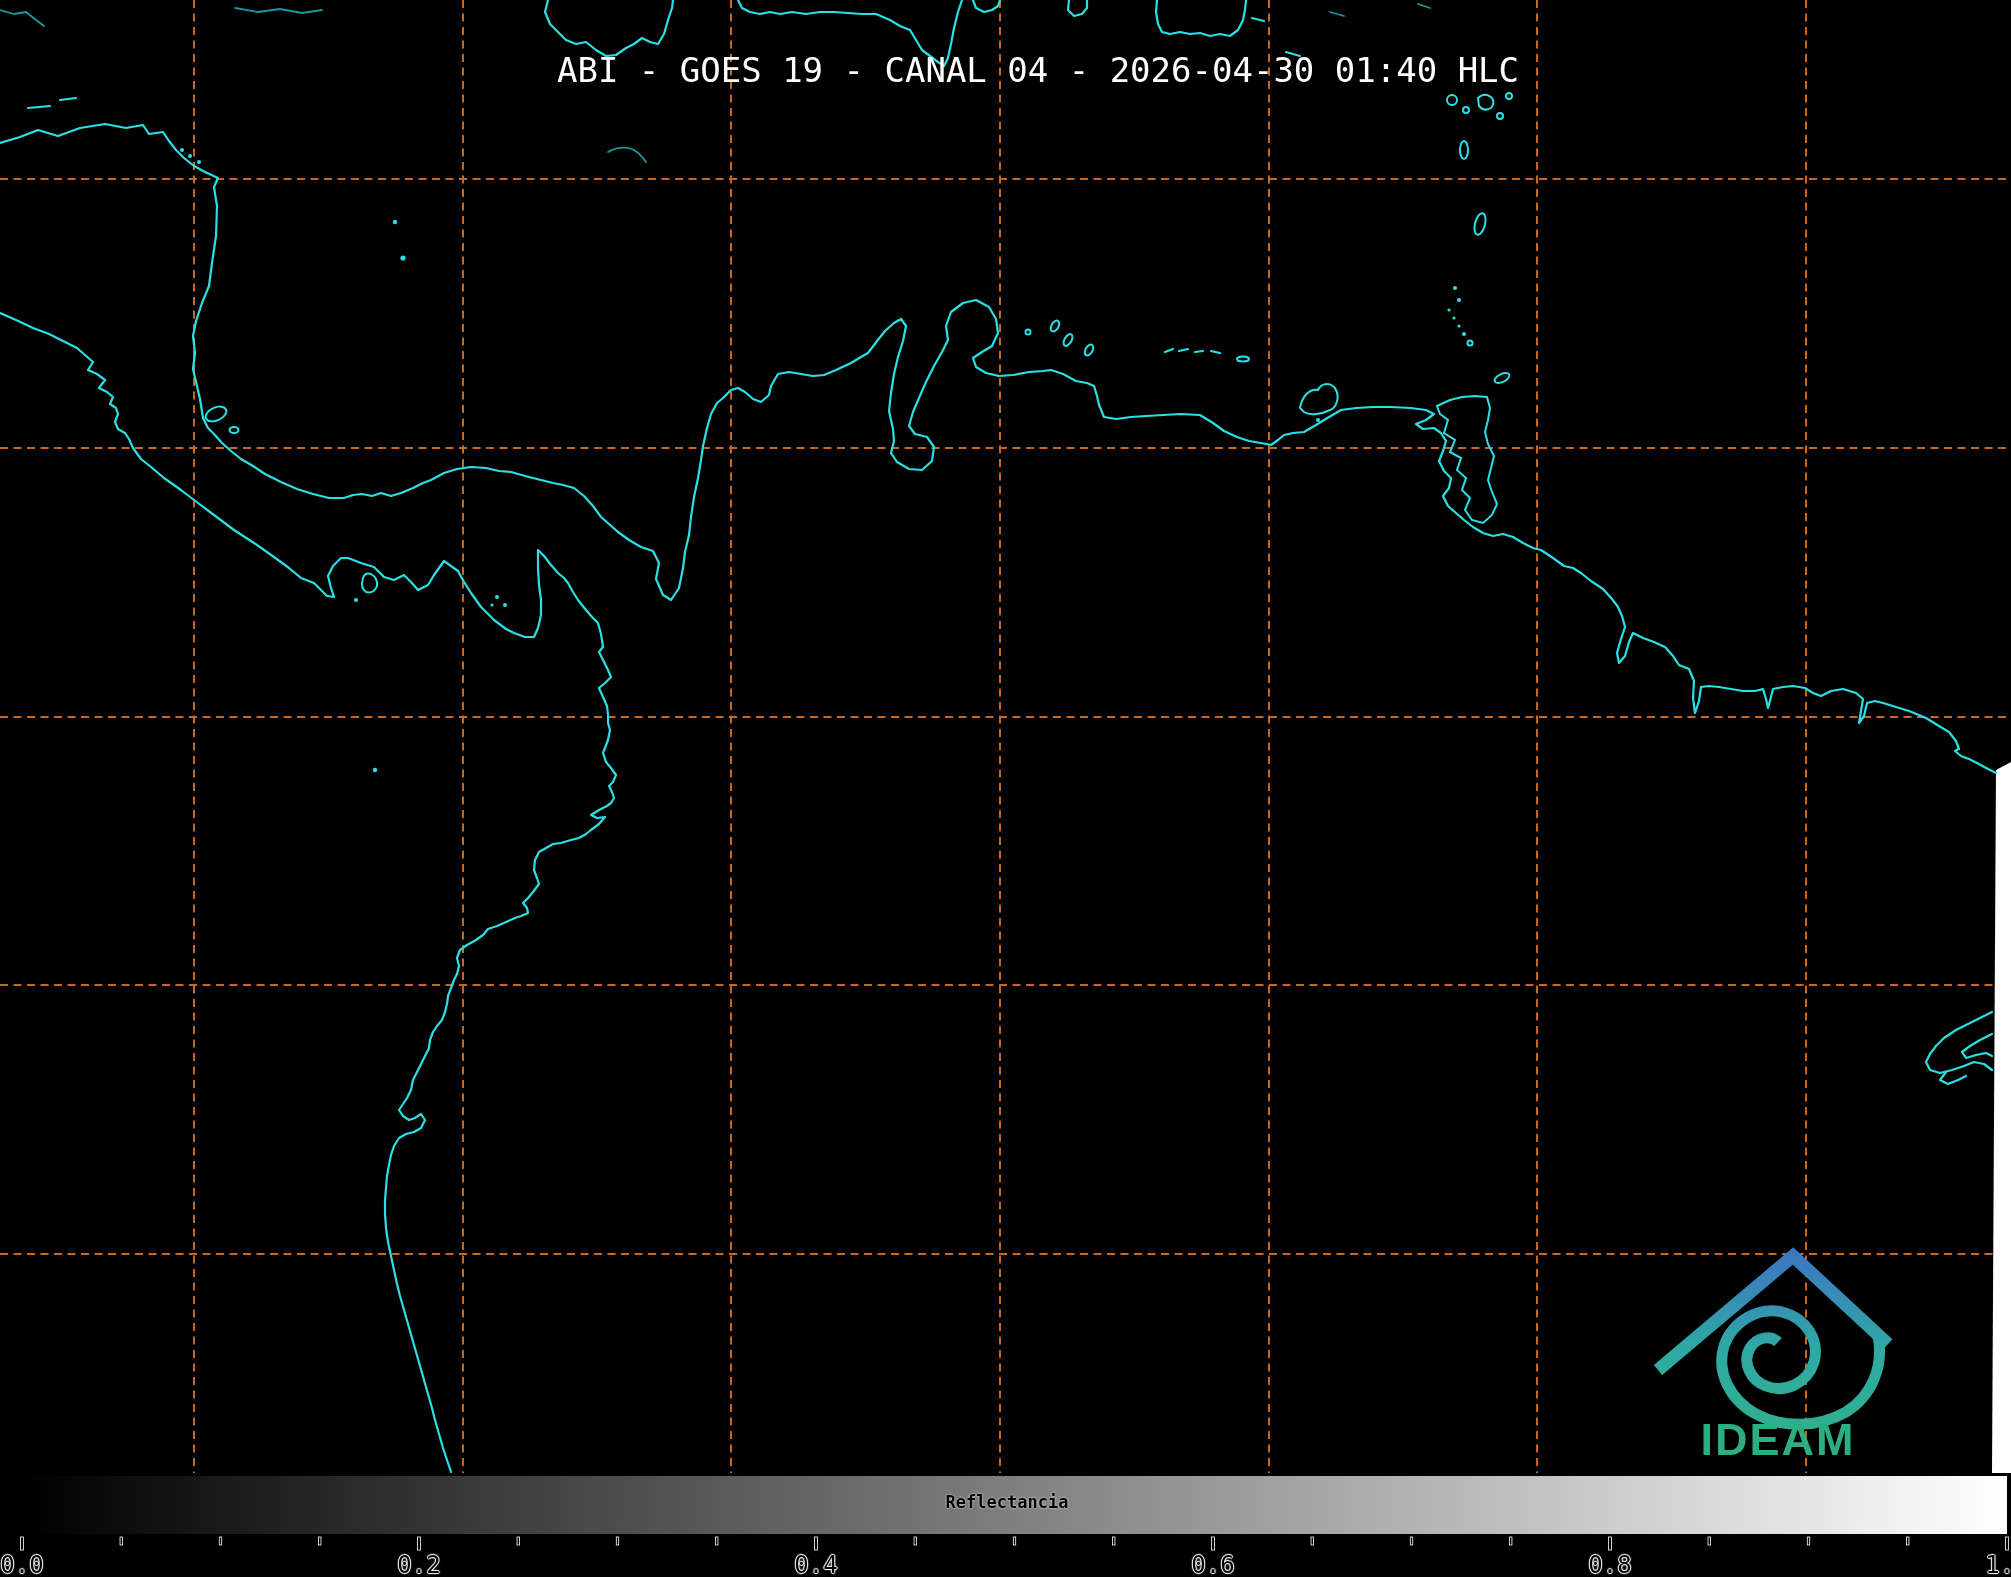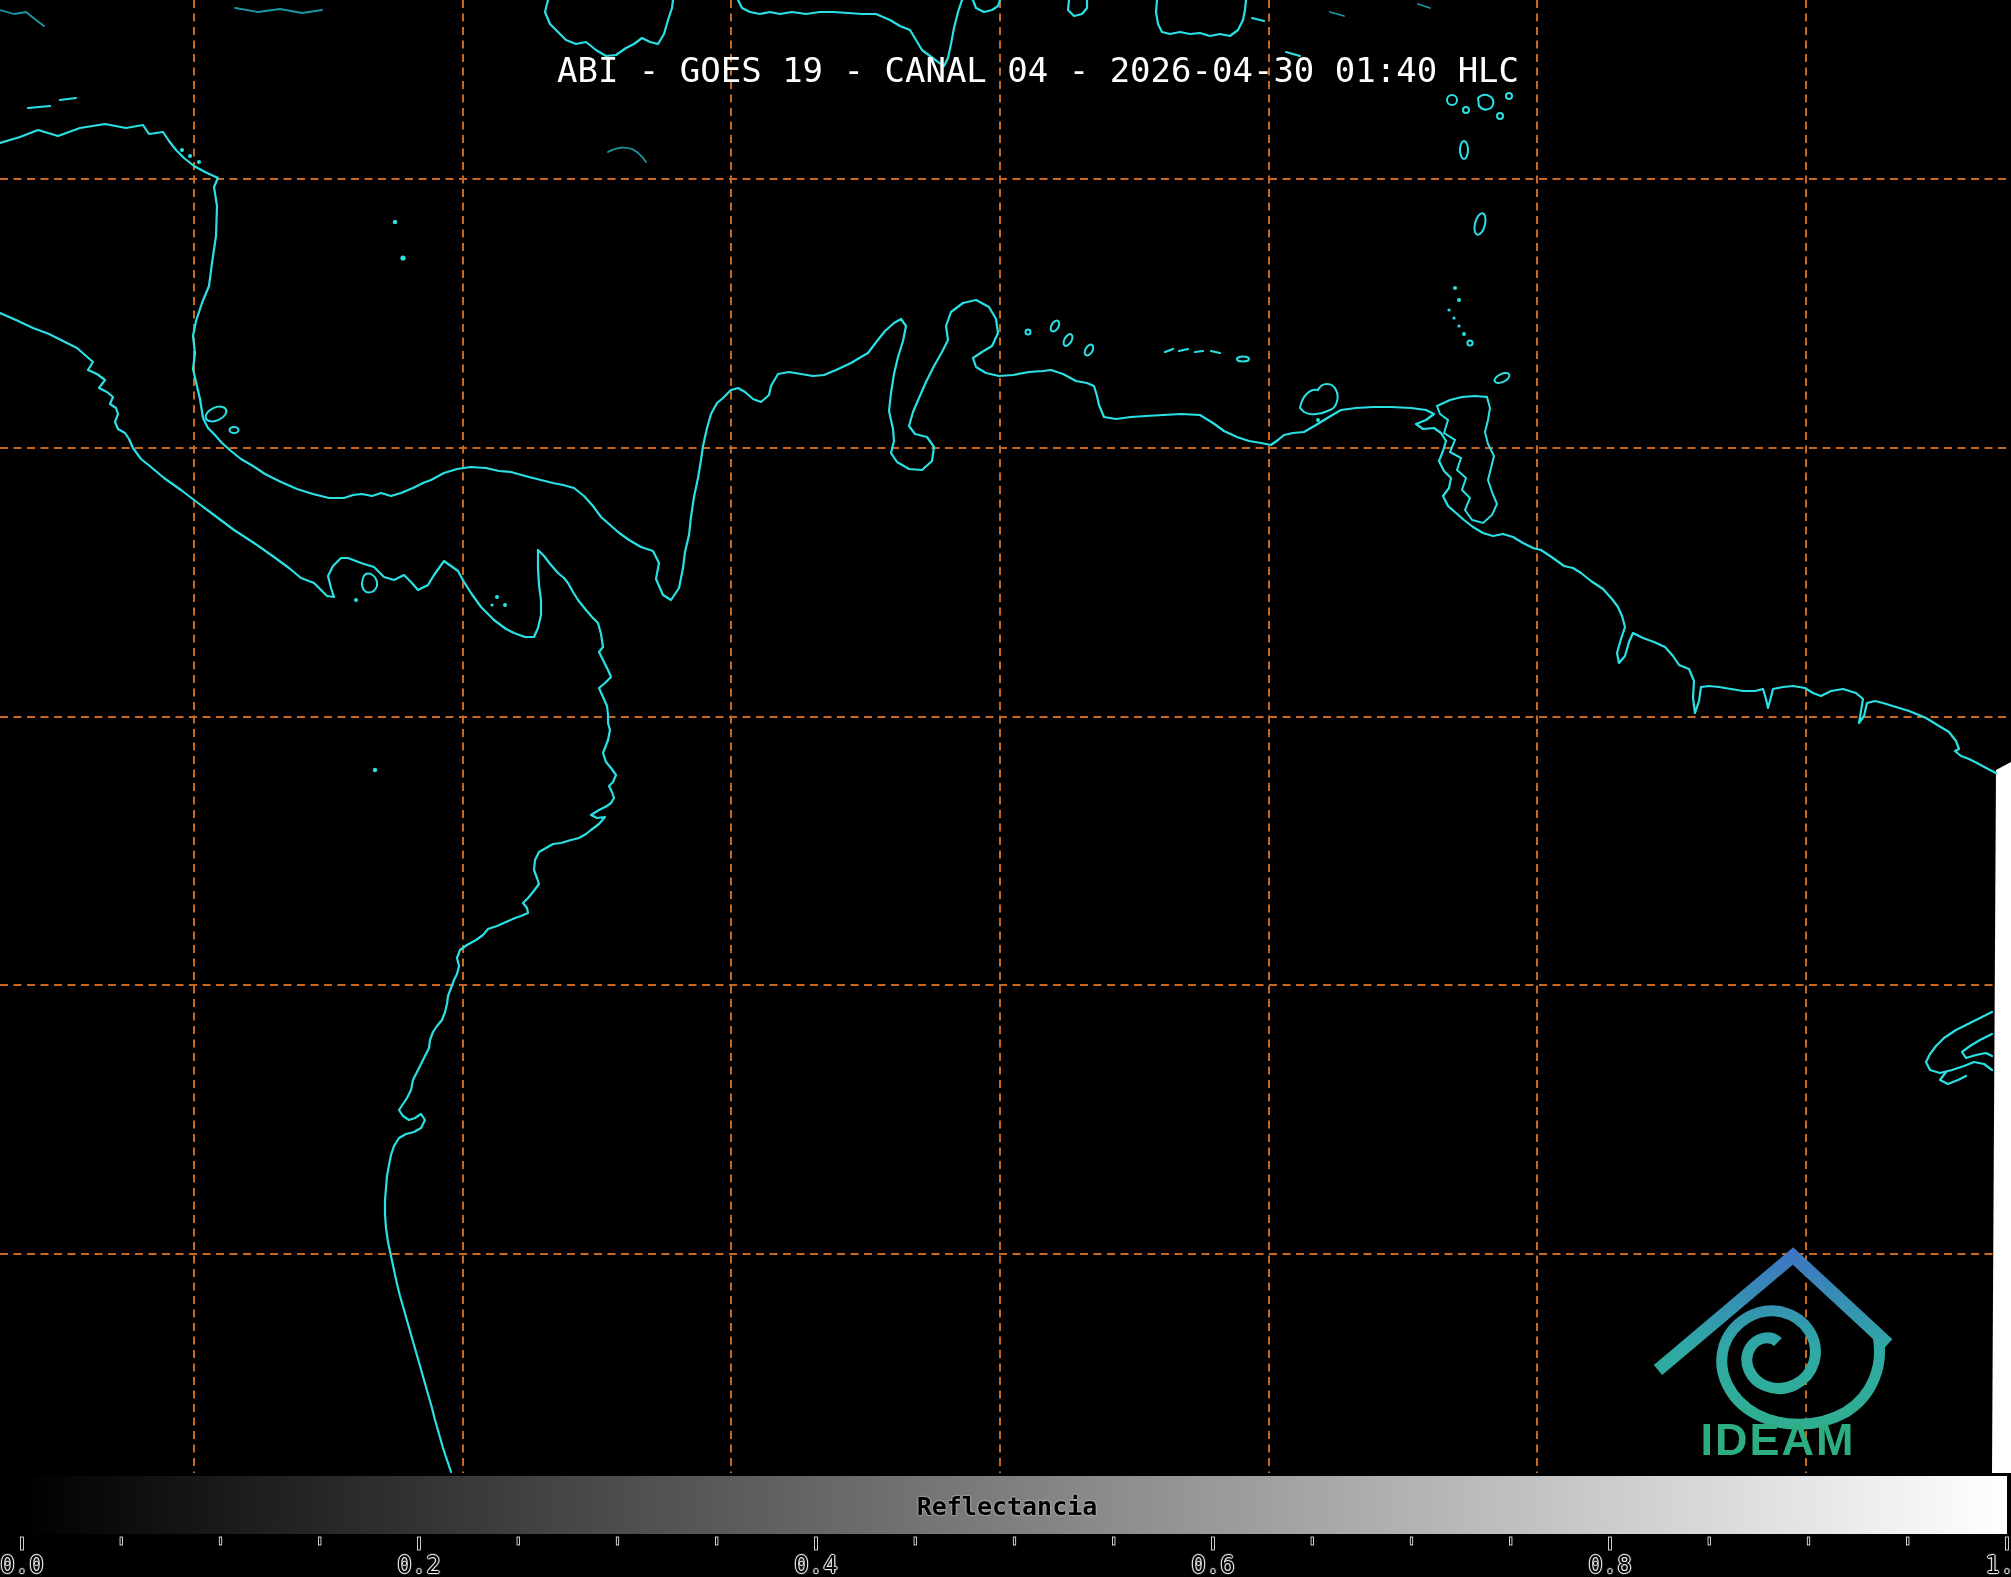--- a/index.html
+++ b/index.html
@@ -8,21 +8,21 @@
   svg{position:absolute;left:0;top:0;}
   .grid{stroke:var(--grid,#c8671e);stroke-width:2;stroke-dasharray:8 5.5;fill:none;}
   .coast{stroke:var(--coast,#2be0e4);stroke-width:2.2;fill:none;stroke-linejoin:round;stroke-linecap:round;}
   .coast-dim{stroke:var(--coast_dim,#1a98a3);stroke-width:1.8;fill:none;stroke-linejoin:round;stroke-linecap:round;}
   .isle{stroke:var(--coast,#2be0e4);stroke-width:2;fill:none;}
   .isle-f{fill:var(--coast,#2be0e4);stroke:none;}
   .cbtick{fill:#000;stroke:#fff;stroke-width:0.8;}
   #title{position:absolute;left:1038px;top:50px;transform:translateX(-50%);
          color:#fff;font-size:34px;white-space:nowrap;letter-spacing:0px;}
   .cb-label{position:absolute;top:1492px;left:1007px;transform:translateX(-50%);
-         color:#000;font-weight:bold;font-size:25px;white-space:nowrap;
+         color:#000;font-weight:bold;font-size:17px;white-space:nowrap;
          text-shadow:0 0 2px #fff;}
   .cb-num{position:absolute;top:1551px;transform:translateX(-50%);color:#000;
          font-size:24px;white-space:nowrap;
          text-shadow:0 0 2px #fff,1px 0 1px #fff,-1px 0 1px #fff,0 1px 1px #fff,0 -1px 1px #fff;}
   #ideam-text{position:absolute;left:1778px;top:1414px;transform:translateX(-50%);
          color:var(--logo_green,#2cae80);font-family:"Liberation Sans",sans-serif;
          font-weight:bold;font-size:45px;letter-spacing:2px;}
 </style>
 </head>
 <body>

